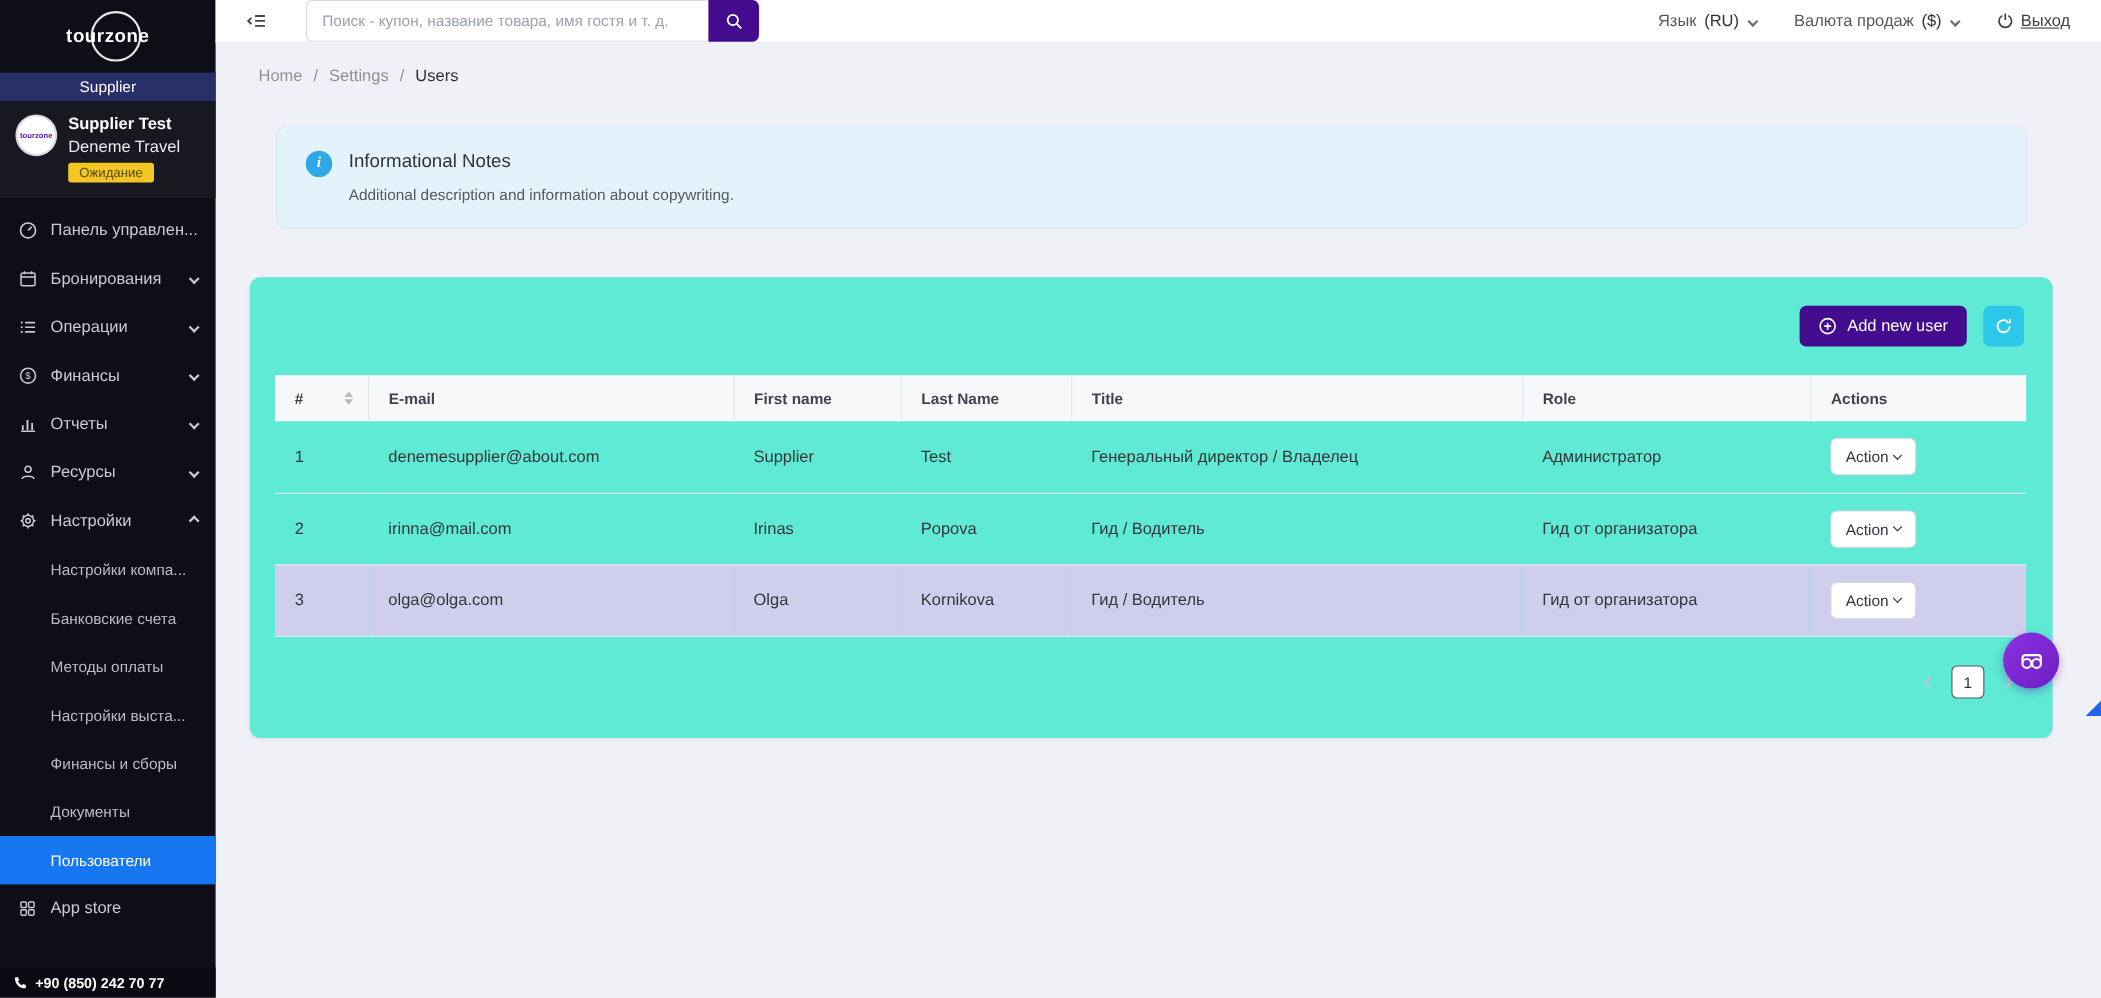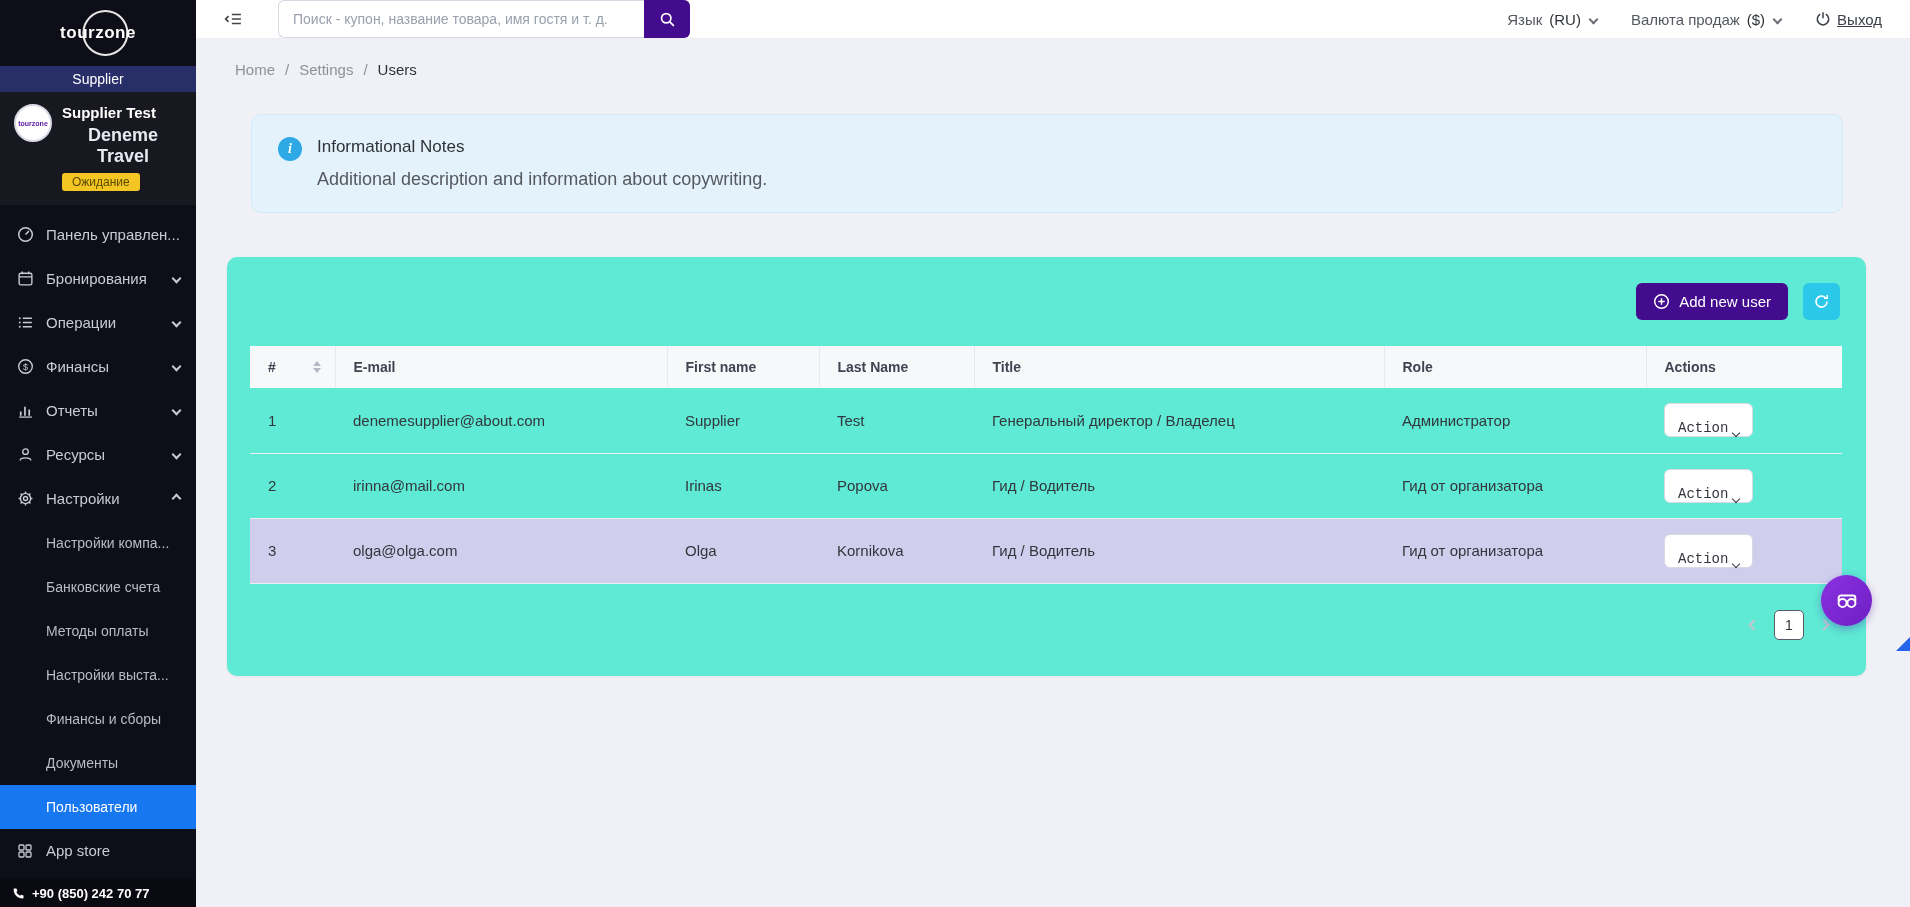--- a/index.html
+++ b/index.html
@@ -10,21 +10,21 @@
   }
   
   .sidebar { width:196px; min-width:196px; height:907px; background:#0e0e18; display:flex; flex-direction:column; color:#c9cad6; }
   .logo-area { height:66px; display:flex; align-items:center; justify-content:center; position:relative; }
   .logo-circle { position:absolute; width:46px; height:46px; border:2px solid #ffffff; border-radius:50%; left:50%; top:50%; transform:translate(-34%,-50%); opacity:.9; }
   .logo-text { position:relative; color:#fff; font-weight:bold; font-size:17px; letter-spacing:.5px; }
   .supplier-bar { height:26px; background:#272e68; color:#fff; font-size:14px; display:flex; align-items:center; justify-content:center; }
   .profile { background:#181821; padding:12px 12px 14px 14px; display:flex; gap:10px; }
   .avatar { width:38px; height:38px; border-radius:50%; background:#fff; border:2px solid #d9d9e6; display:flex; align-items:center; justify-content:center; font-size:7px; font-weight:bold; color:#5a16a8; flex-shrink:0; }
   .profile-name { color:#fff; font-weight:bold; font-size:15px; line-height:1.25; }
-  .profile-company { color:#e7e8f0; font-weight:bold; font-size:18px; margin-top:2px;text-align:center; }
+  .profile-company { color:#e7e8f0; font-weight:normal; font-size:15px; margin-top:2px; }
   .badge-pending { display:inline-block; margin-top:6px; background:#f3c623; color:#5b4a00; font-size:12px; padding:2px 10px; border-radius:3px; }
   .menu { flex:1; padding-top:8px; overflow:hidden; display:flex; flex-direction:column;text-align:right; }
   .menu-item { height:44px; display:flex; align-items:center; gap:12px; padding:0 16px; font-size:15px; color:#c9cad6; cursor:pointer; flex-shrink:0; }
   .menu-item .mi-icon { width:18px; height:18px; display:flex; align-items:center; justify-content:center; }
   .menu-item .mi-label { white-space:nowrap; overflow:hidden; }
   .menu-item .mi-chev { margin-left:auto; }
   .submenu-item { height:44px; display:flex; align-items:center; padding:0 16px 0 46px; font-size:14px; color:#b9bac6; cursor:pointer; flex-shrink:0; }
   .submenu-item.active { background:#1677f0; color:#fff; }
   .phone-bar { height:28px; background:#0a0a12; color:#fff; font-weight:bold; font-size:13px; display:flex; align-items:center; gap:7px; padding:0 12px; }
   .chev { display:inline-block; width:7px; height:7px; border-right:2px solid currentColor; border-bottom:2px solid currentColor; transform:rotate(45deg); }
@@ -45,35 +45,35 @@
   .tb-chev { color:#6b6f78; margin-left:2px; }
   .tb-sep { width:14px; }
   .logout { display:flex; align-items:center; gap:6px; cursor:pointer; color:#3c4048;text-decoration:underline; }
   
   .content { margin-left:31px; margin-right:44px; flex:1; }
   .breadcrumb { margin-top:22px; padding-left:8px; font-size:15px; color:#8c919c; display:flex; align-items:center; gap:10px; }
   .breadcrumb .current { color:#2f3338; }
   .info-card { margin:36px 23px 0 24px; background:#e4f2fb; border:1px solid #d2e9f8; border-radius:10px; padding:22px 26px; display:flex; gap:15px; }
   .info-i { width:24px; height:24px; border-radius:50%; background:#2ea9e5; color:#fff; font-size:14px; font-weight:bold; display:flex; align-items:center; justify-content:center; flex-shrink:0; font-family:"Liberation Serif", serif; font-style:italic; }
   .info-title { font-size:17px; color:#2f3338; }
-  .info-desc { font-size:18px; color:#55595f; margin-top:12px; }
+  .info-desc { font-size:14px; color:#55595f; margin-top:12px; }
   .table-card { margin-top:44px; background:#5eead4; border-radius:10px; box-shadow:0 1px 3px rgba(20,20,40,.06); padding:22px 24px 36px 23px; }
   .card-actions { display:flex; justify-content:flex-end; align-items:center; gap:15px; margin:4px 2px 26px 0; }
   .add-user-btn { height:37px; background:#430b8e; color:#fff; border:none; border-radius:6px; font-size:15px; display:flex; align-items:center; gap:9px; padding:0 17px; cursor:pointer; font-family:inherit; }
   .refresh-btn { width:37px; height:37px; background:#2bc8ea; border:none; border-radius:6px; display:flex; align-items:center; justify-content:center; cursor:pointer; }
   table.users { width:100%; border-collapse:collapse; table-layout:fixed; }
   .users thead th { background:#f7f8fa; height:42px; text-align:left; font-size:14px; color:#3f4450; padding:0 10px 0 18px; border-right:1px solid #e8e9ee; font-weight:bold; }
   .users thead th:last-child { border-right:none; }
   .users td { height:65px; font-size:15px; color:#33363d; padding:0 10px 0 18px; border-bottom:1px solid #ececf2; }
   .users tbody tr.highlight td { background:#cfcfed; }
   .th-flex { display:flex; align-items:center; }
   .sort-icons { margin-left:auto; margin-right:4px; display:flex; flex-direction:column; gap:2px; cursor:pointer; }
   .tri-up { width:0; height:0; border-left:4px solid transparent; border-right:4px solid transparent; border-bottom:5px solid #b7bac4; }
   .tri-down { width:0; height:0; border-left:4px solid transparent; border-right:4px solid transparent; border-top:5px solid #b7bac4; }
-  .action-btn { height:34px; background:#fff; border:1px solid #d9d9e3; border-radius:6px; font-size:14px; color:#33363d; display:inline-flex; align-items:flex-end; gap:5px; padding:0 13px; cursor:pointer; font-family:Liberation Mono, monospace; }
+  .action-btn { height:34px; background:#fff; border:1px solid #d9d9e3; border-radius:6px; font-size:14px; color:#33363d; display:inline-flex; align-items:center; gap:5px; padding:0 13px; cursor:pointer; font-family:Liberation Sans, sans-serif; }
   .action-btn .chev { width:6px; height:6px; border-width:1.5px; margin-top:-3px; }
   .pagination { display:flex; justify-content:flex-end; align-items:center; gap:16px; margin:26px 14px 0 0; }
   .pg-chev { color:#c5c7d0; cursor:pointer; display:flex; }
   .pg-chev .chev { width:8px; height:8px; }
   .pg-chev.prev .chev { transform:rotate(135deg); }
   .pg-chev.next .chev { transform:rotate(-45deg); }
   .pg-current { min-width:30px; height:30px; border:1px solid #565b66; border-radius:5px; background:#fff; color:#2f3338; font-size:14px; display:flex; align-items:center; justify-content:center; cursor:pointer; }
   .support-fab { position:absolute; right:38px; bottom:25px; width:51px; height:51px; border-radius:50%; background:linear-gradient(135deg,#8b31e0,#6d1fc4); border:none; display:flex; align-items:center; justify-content:center; cursor:pointer; box-shadow:0 3px 8px rgba(80,20,160,.35); }
   .corner-accent { position:absolute; right:0; bottom:0; width:0; height:0; border-left:14px solid transparent; border-bottom:14px solid #2563eb; }
 </style>

